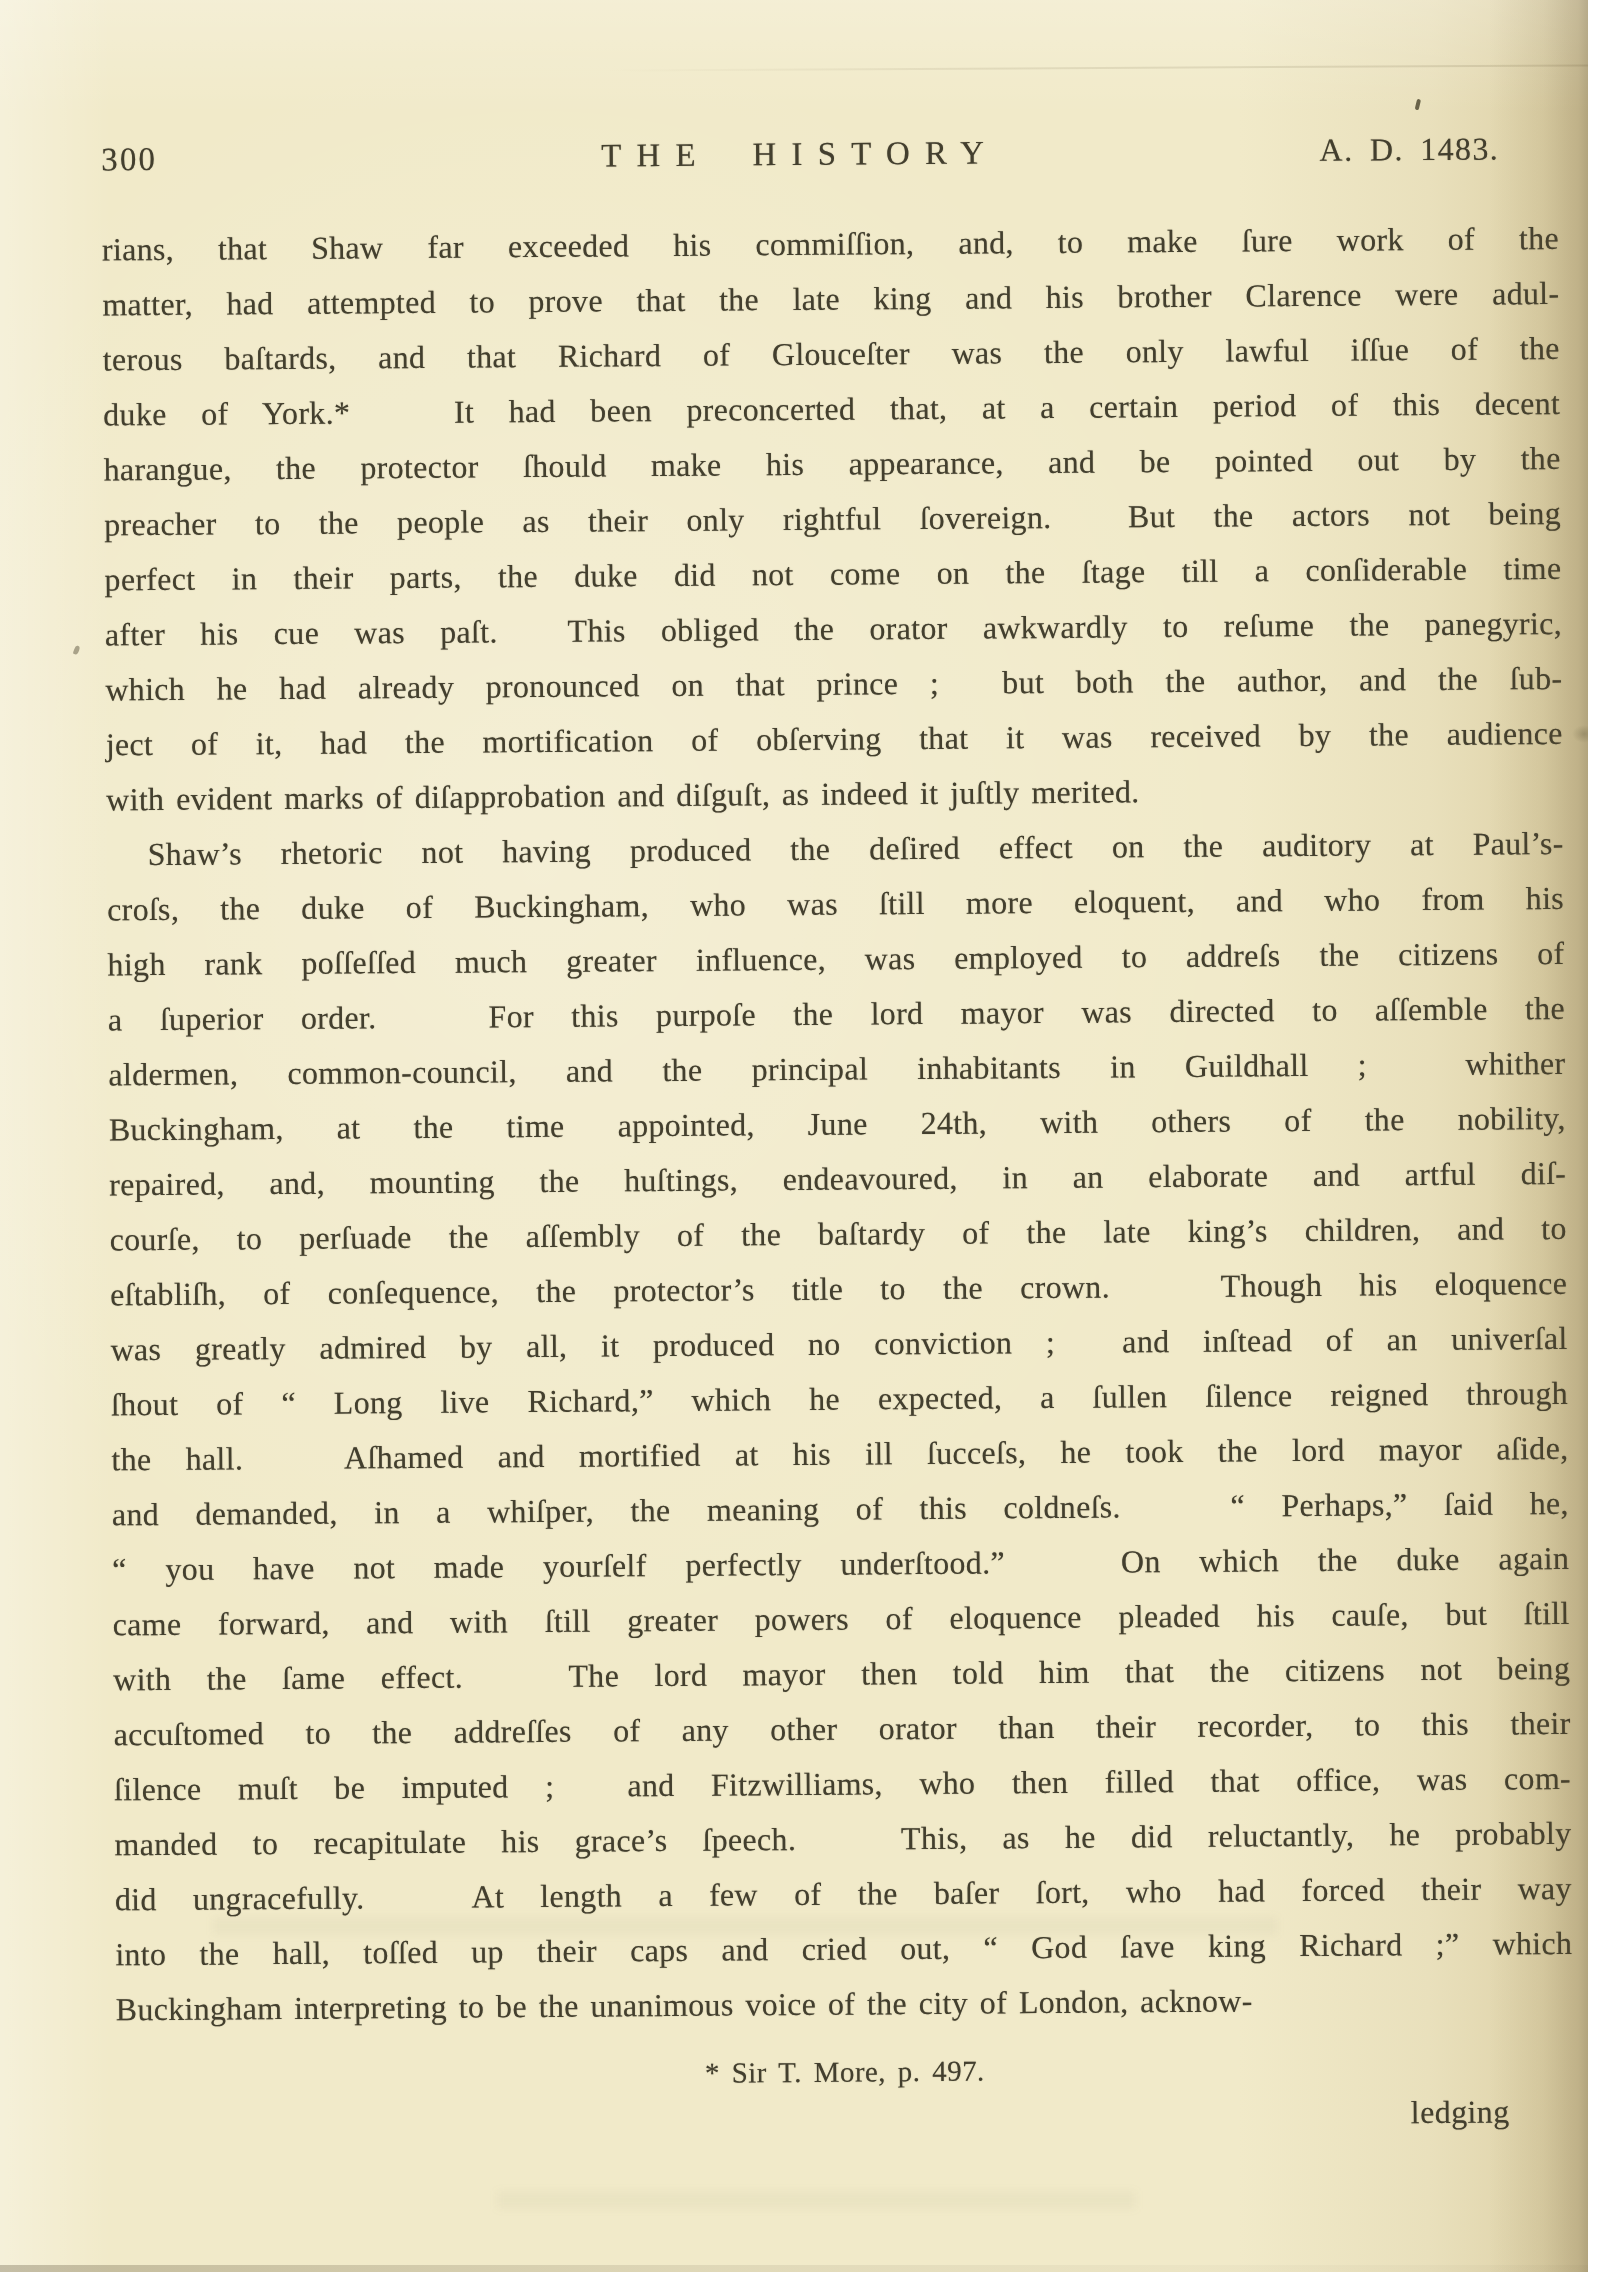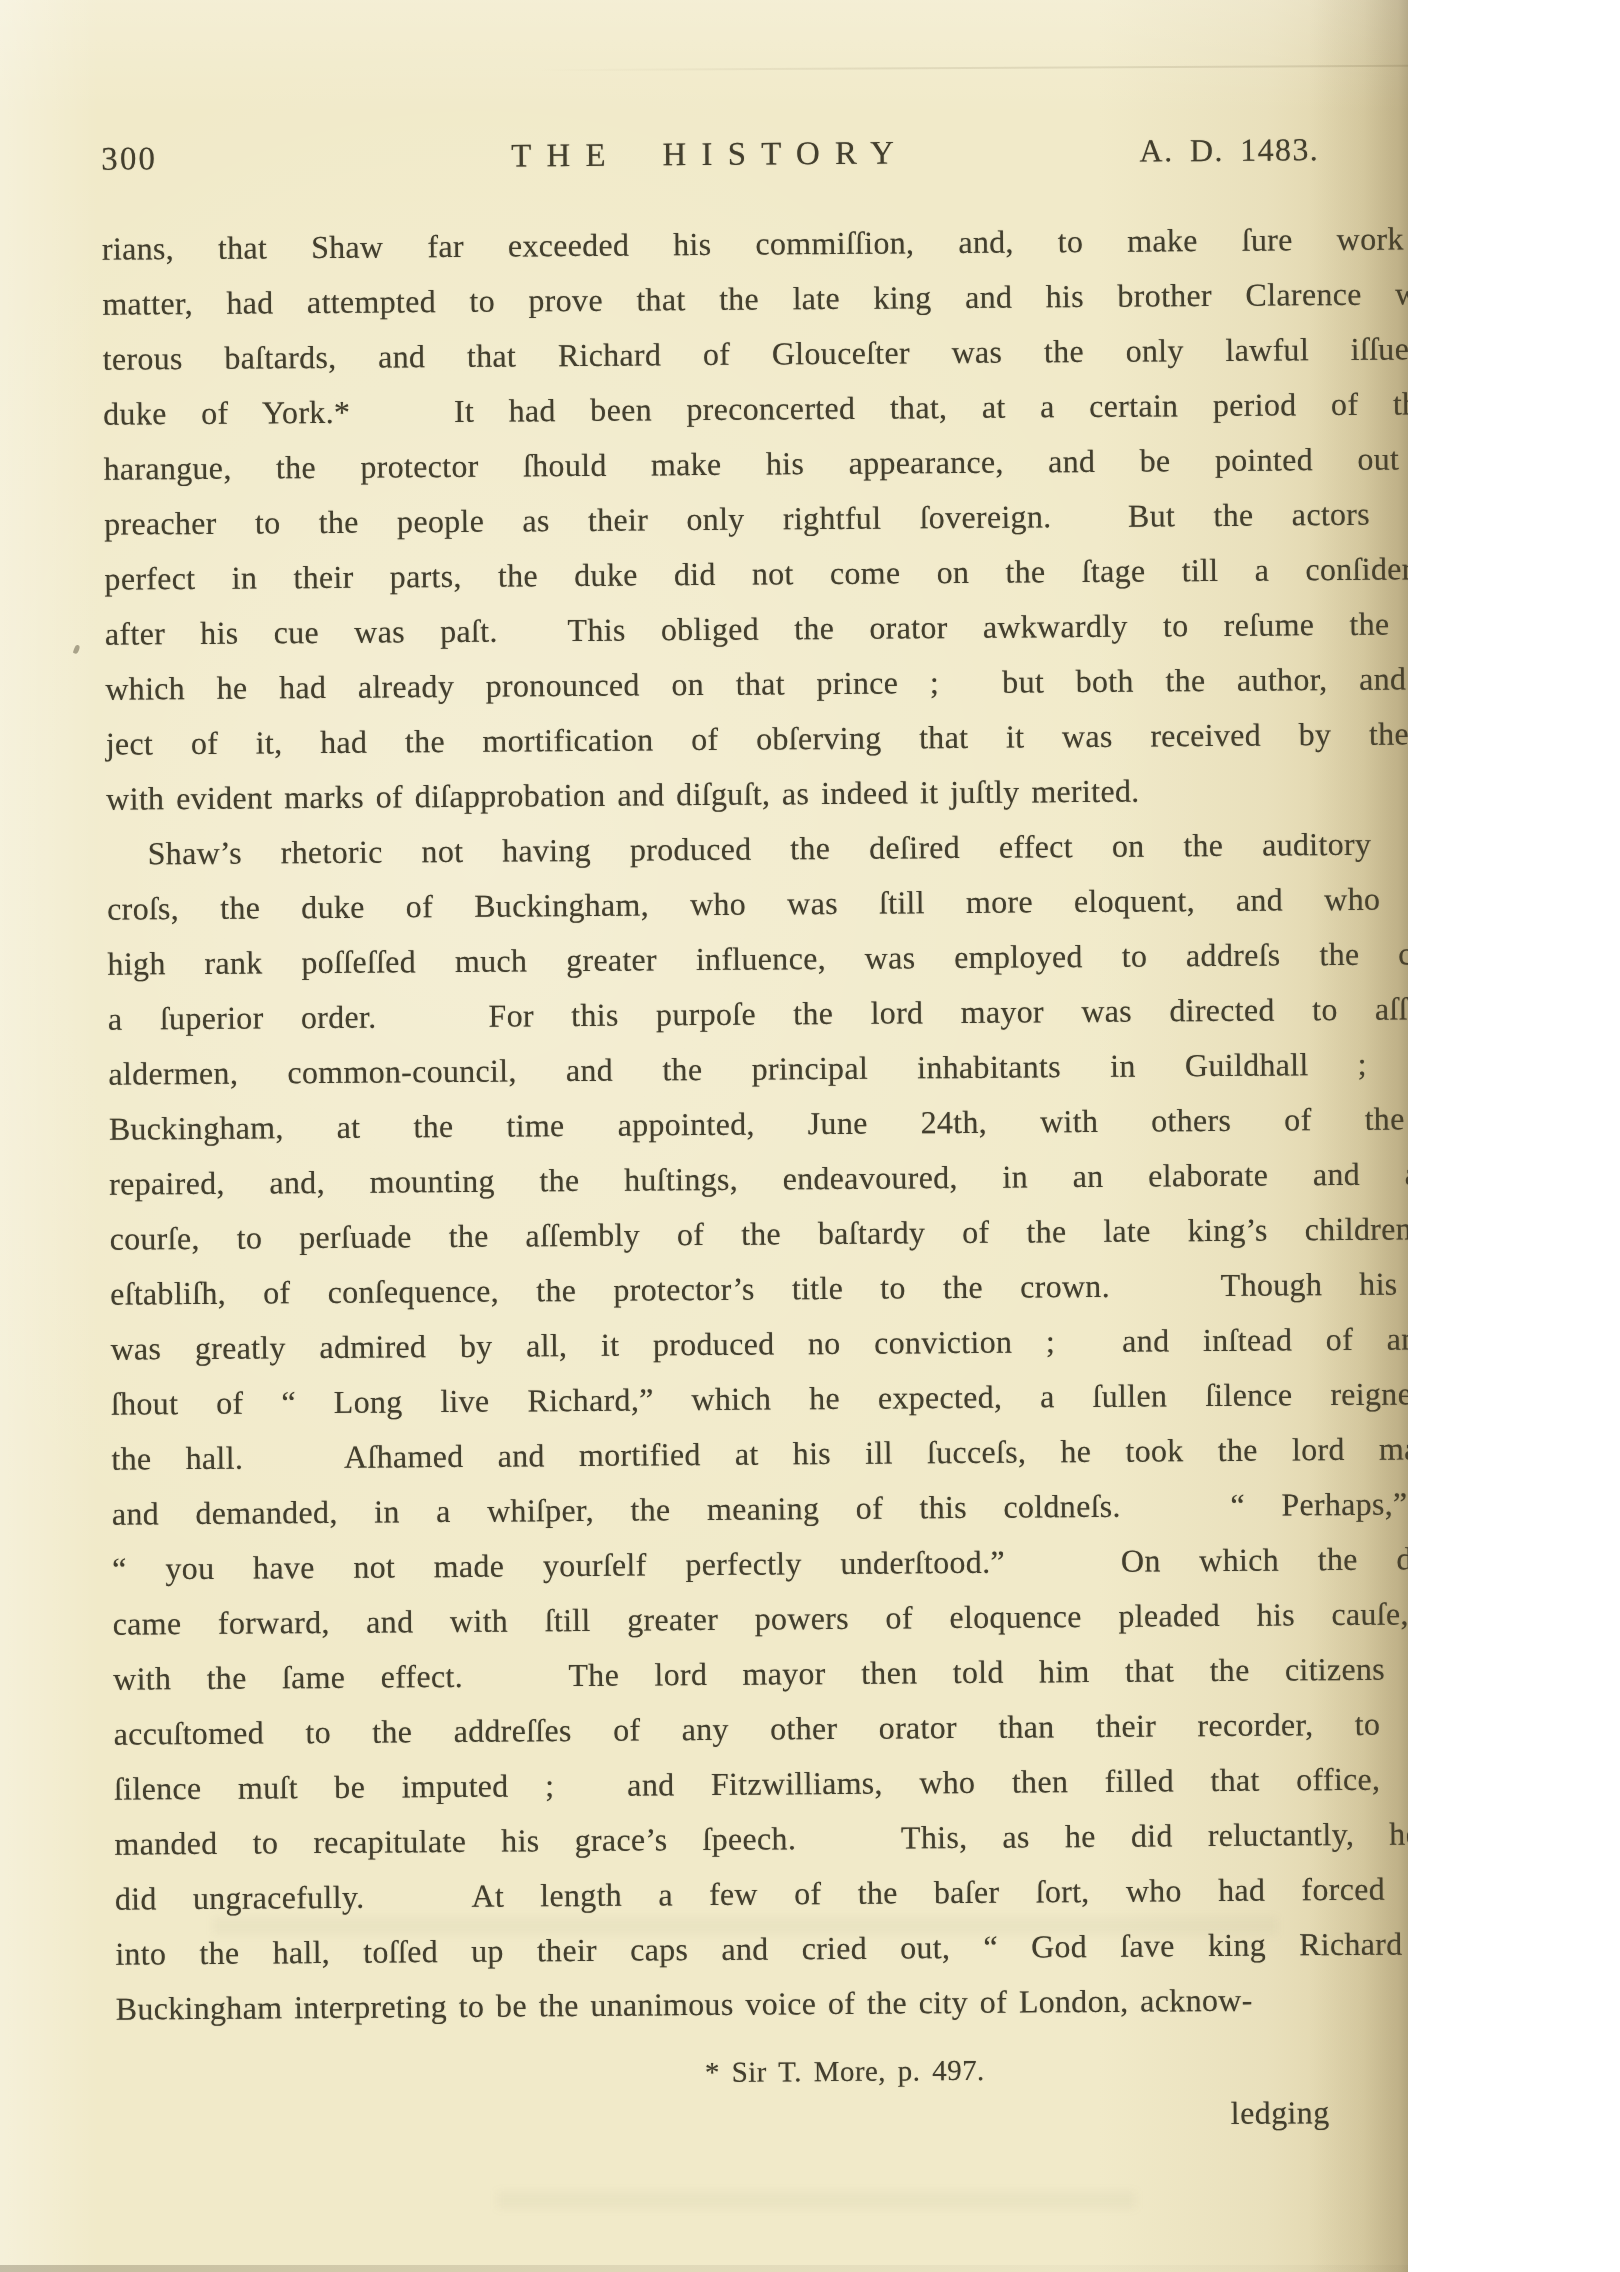--- a/index.html
+++ b/index.html
@@ -8,21 +8,21 @@
     --ink: #433f2e;
   }
   * { margin: 0; padding: 0; box-sizing: border-box; }
   html, body { width: 1621px; height: 2273px; }
   body {
     font-family: "Liberation Serif", "DejaVu Serif", serif;
     overflow: hidden;
   }
   .page {
     position: relative;
-    width: 1408px;
+    width: 1588px;
     height: 2273px;
     background:
       linear-gradient(to right, rgba(255,255,255,0.30) 0%, rgba(255,255,255,0.0) 7%),
       linear-gradient(to bottom, rgba(255,255,255,0.22) 0%, rgba(255,255,255,0.0) 5%),
       radial-gradient(ellipse 1064px 1206px at 34% 38%, rgba(255,255,255,0.22), rgba(255,255,255,0) 70%),
       linear-gradient(to right, var(--paper) 0%, var(--paper) 78%, #e9e0bc 90%, var(--paper-edge) 99%),
       var(--paper);
     overflow: hidden;
     color: var(--ink);
   }

